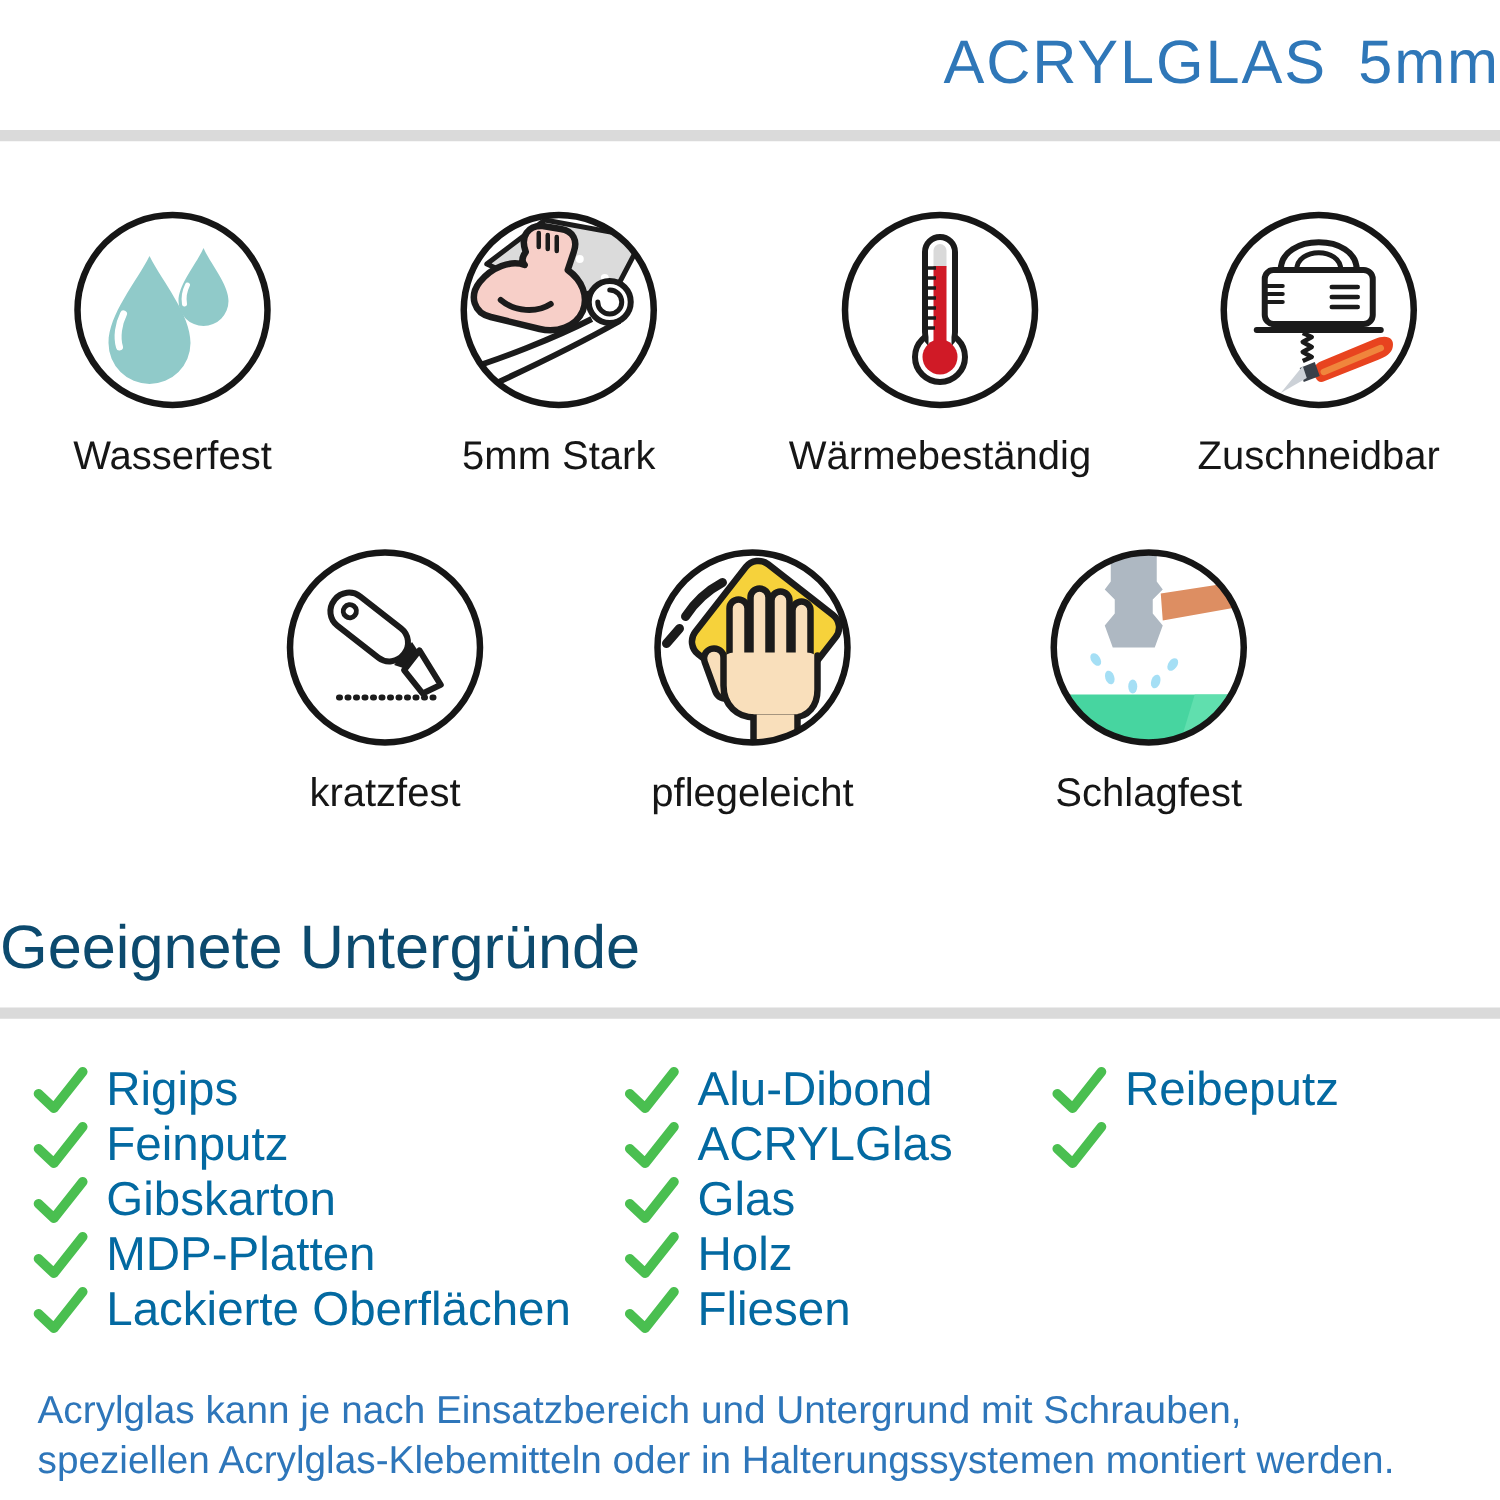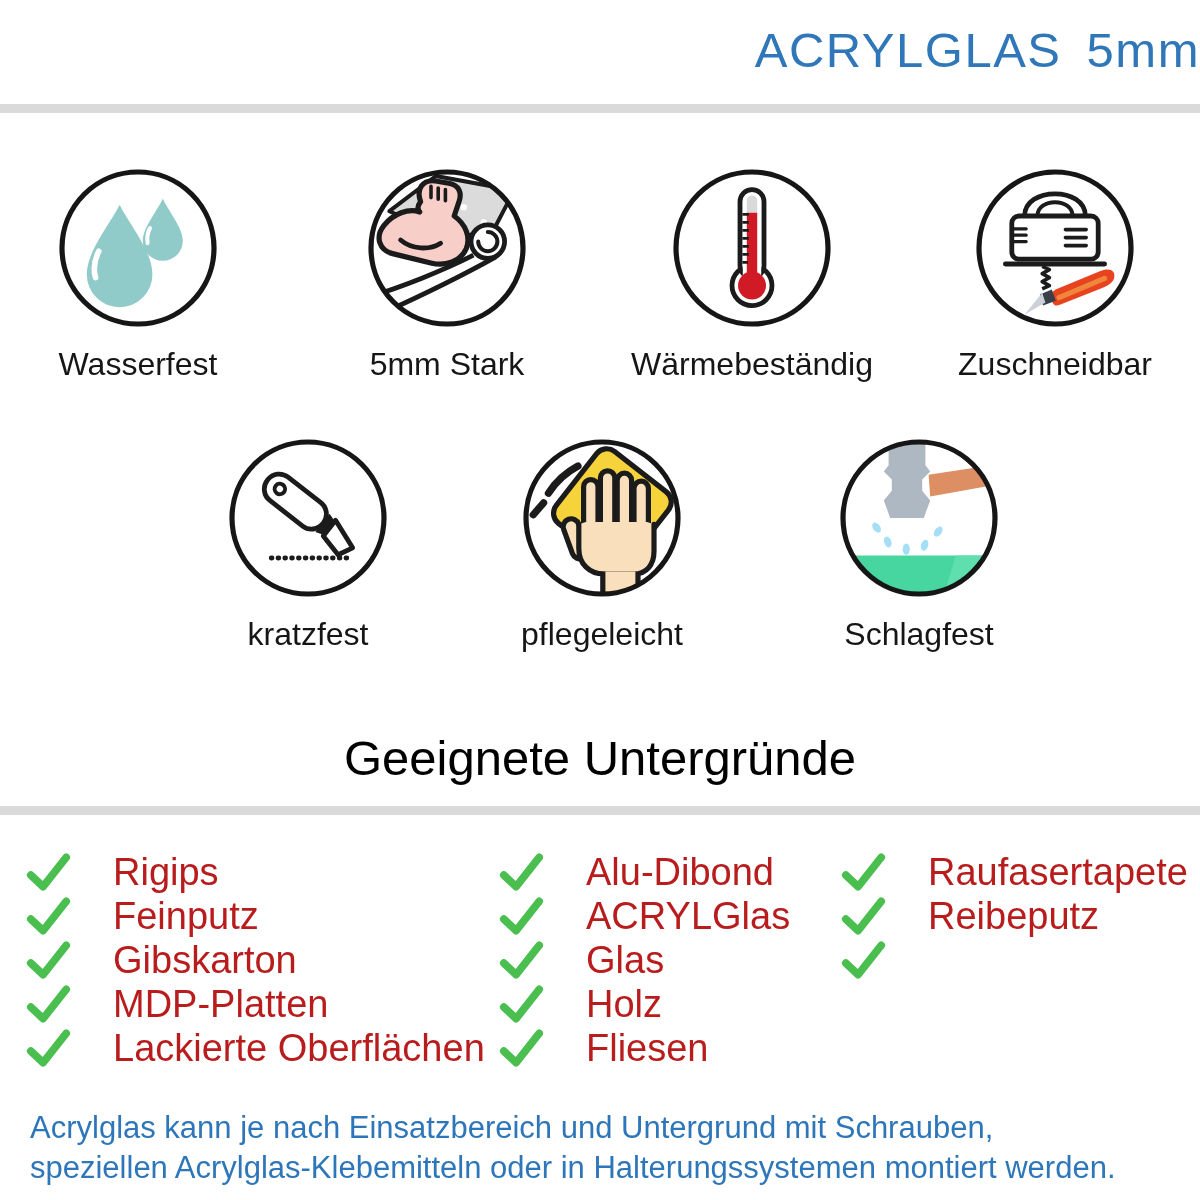--- a/index.html
+++ b/index.html
@@ -12,30 +12,30 @@
     position:absolute; top:22px; left:0; width:1200px; text-align:right;
     font-size:49px; color:#2f77b8; letter-spacing:1.5px; word-spacing:10px;
   }
   .divider { position:absolute; left:0; width:1200px; height:9px; background:#dadada; }
   .divider.d1 { top:104px; }
   .divider.d2 { top:806px; }
   .feature { position:absolute; width:300px; text-align:center; }
   .feature svg.icon { width:160px; height:160px; display:block; margin:0 auto; }
   .flabel { margin-top:18px; font-size:32px; color:#161616; white-space:nowrap; }
   .section-title {
-    position:absolute; top:730px; left:0; width:1200px; text-align:center;
-    font-size:49px; color:#000000;
+    position:absolute; top:730px; left:0; width:1200px; text-align:left;
+    font-size:49px; color:#0c4a6e;
   }
   .sub-col { position:absolute; top:850px; }
   .sub-col.c1 { left:25px; }
   .sub-col.c2 { left:498px; }
   .sub-col.c3 { left:840px; }
   .sub-item { display:flex; align-items:center; height:44px; }
   .check-icon { width:47px; height:40px; margin-right:13px; flex:none; }
-  .sub-label { font-size:38px; color:#b91c1c; white-space:nowrap;margin-left:28px; }
+  .sub-label { font-size:38px; color:#0369a1; white-space:nowrap; }
   .footer {
     position:absolute; top:1108px; left:30px; width:1160px;
     font-size:31px; line-height:40px; color:#2e76ba;
   }
 </style>
 </head>
 <body>
 
 <div class="page">
 
@@ -253,26 +253,20 @@
       <div class="sub-item">
         <svg class="check-icon" viewBox="0 0 60 52">
           <path d="M7,30 L23,45 L53,7" fill="none" stroke="#4abf50" stroke-width="10" stroke-linecap="round" stroke-linejoin="round"></path>
         </svg>
         <span class="sub-label">Fliesen</span>
       </div>
     </div>
 
   <div class="sub-col c3">
 
-      <div class="sub-item">
-        <svg class="check-icon" viewBox="0 0 60 52">
-          <path d="M7,30 L23,45 L53,7" fill="none" stroke="#4abf50" stroke-width="10" stroke-linecap="round" stroke-linejoin="round"></path>
-        </svg>
-        <span class="sub-label">Raufasertapete</span>
-      </div>
 
       <div class="sub-item">
         <svg class="check-icon" viewBox="0 0 60 52">
           <path d="M7,30 L23,45 L53,7" fill="none" stroke="#4abf50" stroke-width="10" stroke-linecap="round" stroke-linejoin="round"></path>
         </svg>
         <span class="sub-label">Reibeputz</span>
       </div>
 
       <div class="sub-item">
         <svg class="check-icon" viewBox="0 0 60 52">

